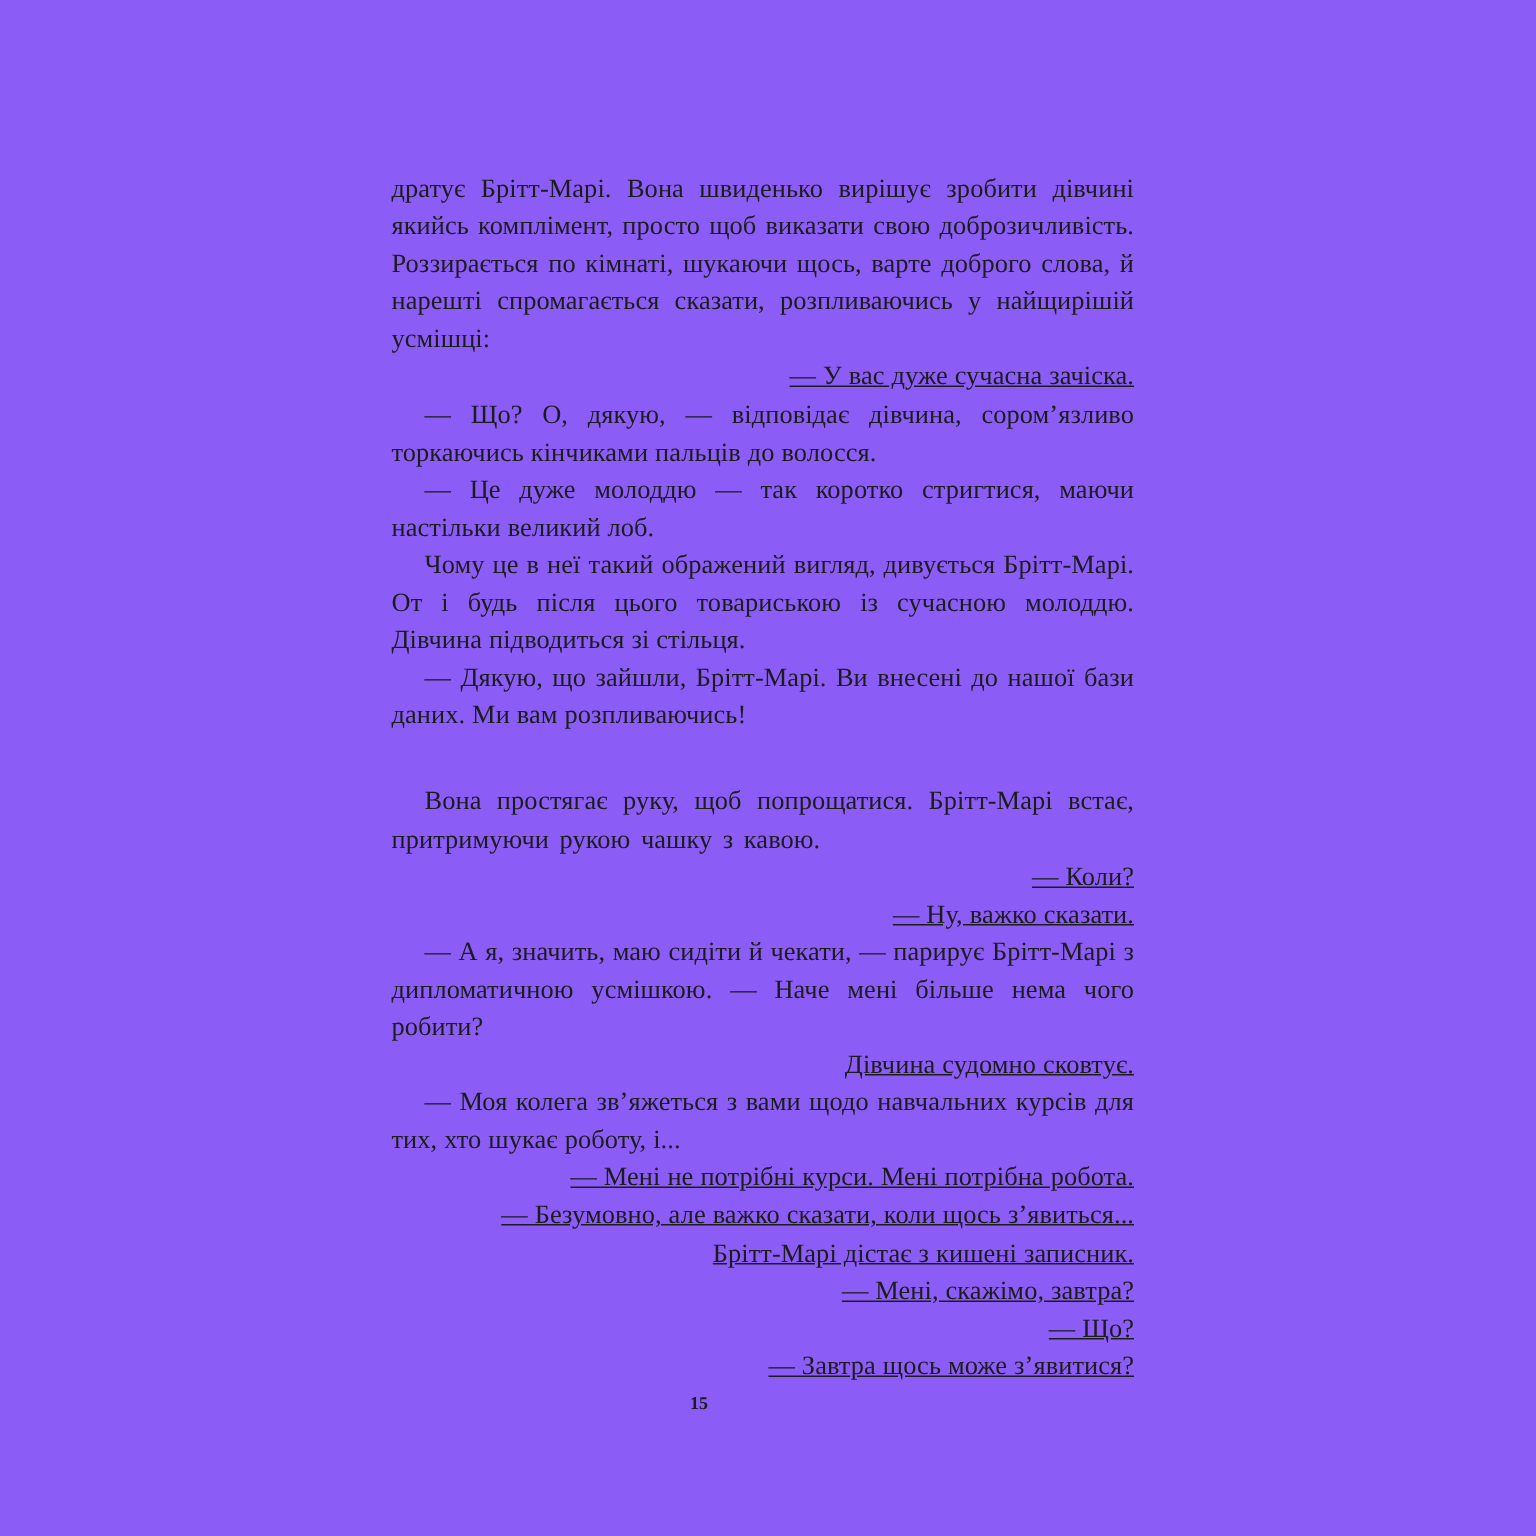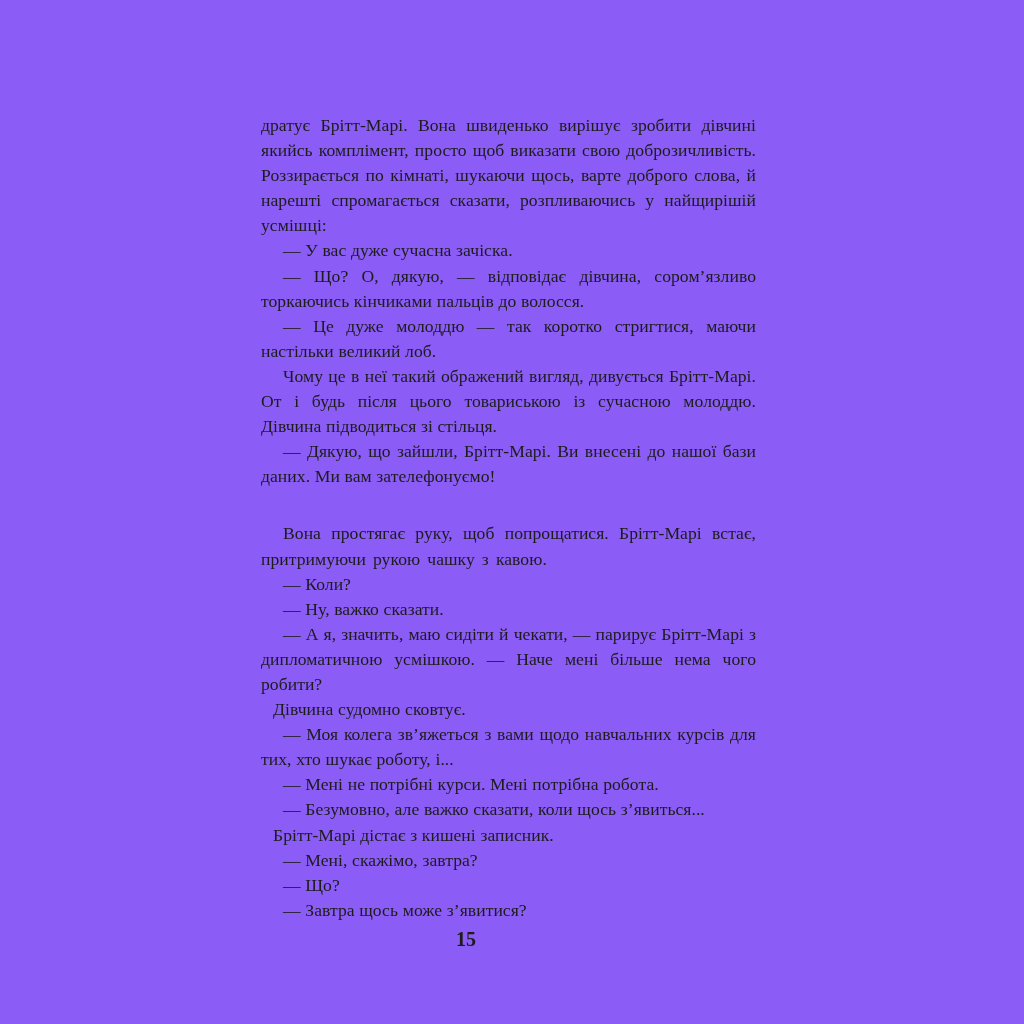--- a/index.html
+++ b/index.html
@@ -46,32 +46,33 @@
     margin-top: 32px;
   }
   .para.indent {
     text-indent: 22px;
   }
   .para.indent-sm {
     text-indent: 12px;
   }
   
   .para.short {
-    text-align: left;
+    text-align: right;
+    text-decoration: underline;
   }
   .para.short.indent {
     text-indent: 22px;
   }
   #page-number {
     position: absolute;
     left: 0;
     top: 928px;
     width: 932px;
     text-align: center;
-    font-size: 20px;
+    font-size: 12px;
     font-weight: 700;
     color: #1c1c1c;
     font-family: "Liberation Serif", "DejaVu Serif", serif;
   }
 </style>
 </head>
 <body>
 
 <div id="page">
 
@@ -80,21 +81,21 @@
     <p class="para">дратує Брітт-Марі. Вона швиденько вирішує зробити дівчині якийсь комплімент, просто щоб виказати свою доброзичливість. Роззирається по кімнаті, шукаючи щось, варте доброго слова, й нарешті спромагається сказати, розпливаючись у найщирішій усмішці:</p>
 
     <p class="para short indent">— У вас дуже сучасна зачіска.</p>
 
     <p class="para indent">— Що? О, дякую, — відповідає дівчина, сором’язливо торкаючись кінчиками пальців до волосся.</p>
 
     <p class="para indent">— Це дуже молоддю — так коротко стригтися, маючи настільки великий лоб.</p>
 
     <p class="para indent">Чому це в неї такий ображений вигляд, дивується Брітт-Марі. От і будь після цього товариською із сучасною молоддю. Дівчина підводиться зі стільця.</p>
 
-    <p class="para indent">— Дякую, що зайшли, Брітт-Марі. Ви внесені до нашої бази даних. Ми вам зателефонуємо!</p>
+    <p class="para indent">— Дякую, що зайшли, Брітт-Марі. Ви внесені до нашої бази даних. Ми вам розпливаючись!</p>
 
     <p class="para indent j-wide">Вона простягає руку, щоб попрощатися. Брітт-Марі встає, притримуючи рукою чашку з кавою.</p>
 
     <p class="para short indent">— Коли?</p>
 
     <p class="para short indent">— Ну, важко сказати.</p>
 
     <p class="para indent">— А я, значить, маю сидіти й чекати, — парирує Брітт-Марі з дипломатичною усмішкою. — Наче мені більше нема чого робити?</p>
 
     <p class="para short indent-sm">Дівчина судомно сковтує.</p>

